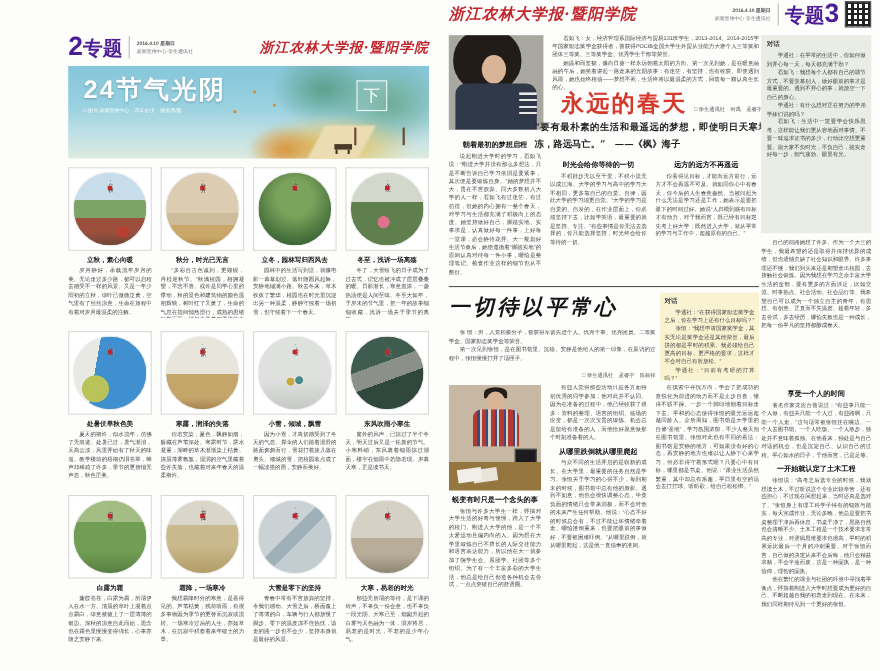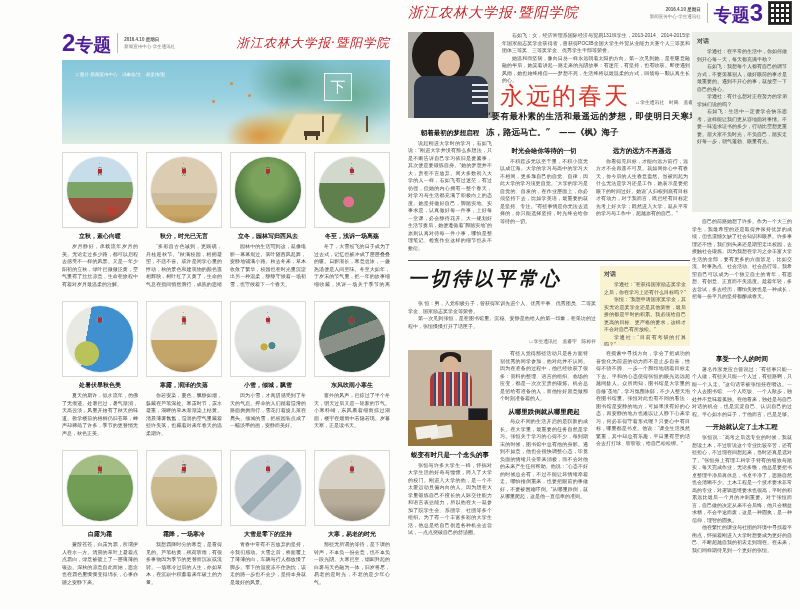--- a/index.html
+++ b/index.html
@@ -9,21 +9,21 @@
   #pageL{left:62px;width:328px;}
   #pageR{left:408px;width:384px;height:576px;position:absolute;}
   
   .hdr{display:flex;align-items:center;height:26px;}
   .ed{font-weight:bold;color:#4c1d95;white-space:nowrap;display:flex;align-items:baseline;}
   .ed .num{font-size:24px;line-height:1;}
   .ed .txt{font-size:18px;line-height:1;}
   .vline{width:1px;height:20px;background:#bbb;margin:0 6px;}
   .dateblk{font-size:4.5px;color:#777;line-height:1.6;white-space:nowrap;}
   .dateblk .d1{font-weight:bold;color:#555;}
-  .masthead{font-family:"DejaVu Serif","Liberation Serif",serif;font-style:italic;font-weight:normal;
+  .masthead{font-family:"DejaVu Serif","Liberation Serif",serif;font-style:italic;font-weight:bold;
             color:#c0262c;white-space:nowrap;}
   #pageL .masthead{margin-left:auto;font-size:12.5px;letter-spacing:1px;}
   #pageR .masthead{font-size:14px;letter-spacing:1px;margin-right:auto;}
   .qr{width:22px;height:22px;margin-left:5px;border:1px solid #444;
       background:
         repeating-linear-gradient(0deg,#222 0 2px,transparent 2px 5px),
         repeating-linear-gradient(90deg,#222 0 2px,#fff 2px 5px);}
   
   .banner{position:relative;margin-top:4px;width:328px;height:84px;overflow:hidden;
           background:linear-gradient(180deg,#85c6da 0%,#9ad2e0 45%,#bedfe6 72%,#dcebdf 100%);}
@@ -80,21 +80,21 @@
   .bt p{margin:0;text-indent:2em;}
   .sh{font-size:6.5px;font-weight:bold;color:#101010;text-align:center;margin:4px 0 2px;text-indent:0;}
   #a1-photo{left:0;top:32px;width:86px;height:86px;background:#a8a8a0;overflow:hidden;}
   .hair{position:absolute;left:4px;top:-6px;width:62px;height:58px;background:#211c18;border-radius:48%;}
   .face{position:absolute;left:30px;top:18px;width:22px;height:26px;background:#d9b597;border-radius:50%;}
   .body1{position:absolute;left:6px;top:44px;width:74px;height:42px;background:#30394a;border-radius:10px 10px 0 0;}
   .stripe{position:absolute;right:6px;top:52px;width:16px;height:22px;
           background:repeating-linear-gradient(180deg,#e8e8e8 0 2px,#30394a 2px 6px);}
   #a1-intro{left:94px;top:32px;width:188px;height:84px;overflow:hidden;}
   #a1-titlerow{left:92px;top:80px;width:200px;white-space:nowrap;}
-  .bigred{font-size:24px;font-weight:normal;color:#d5392b;letter-spacing:2px;}
+  .bigred{font-size:21px;font-weight:bold;color:#d5392b;letter-spacing:2px;margin-left:10px;}
   .byline{font-size:4.8px;color:#555;margin-left:6px;}
   #a1-quote{left:78px;top:108px;width:212px;height:50px;font-family:"DejaVu Serif","Liberation Serif",serif;
             font-size:8.5px;font-weight:bold;color:#222;line-height:1.9;text-align:justify;}
   #a1-c1{left:0;top:124px;width:84px;height:134px;overflow:hidden;}
   #a1-c2{left:92px;top:142px;width:88px;height:116px;overflow:hidden;}
   #a1-c3{left:188px;top:142px;width:92px;height:116px;overflow:hidden;}
   #railbox{left:284px;top:32px;width:100px;height:180px;background:#e9ede5;padding:5px;overflow:hidden;}
   .dlabel{font-size:6px;font-weight:bold;margin-bottom:2px;text-indent:0;}
   #railmore{left:284px;top:218px;width:100px;height:126px;overflow:hidden;}
   #divider{left:0;top:260px;width:282px;height:1px;background:#555;}
@@ -140,20 +140,21 @@
     <div class="blob t3"></div>
     <div class="blob t4"></div>
     <div class="path"></div>
     <div class="trunk" style="right:66px"></div>
     <div class="trunk" style="right:22px"></div>
     <div class="bench"></div>
     <div class="bfly" style="left:168px;top:22px"></div>
     <div class="bfly" style="left:186px;top:34px"></div>
     <div class="bfly" style="left:150px;top:40px"></div>
     <div class="ban-title">
+      <div class="h1">24节气光阴</div>
       <div class="cr">□ 图片·新闻宣传中心　冯丰全/文　谢孟伟/图</div>
     </div>
     <div class="xia">下</div>
   </div>
 
   <div class="grid">
 
     <div class="cell">
       <div class="pframe">
           <div class="pcirc p1">

